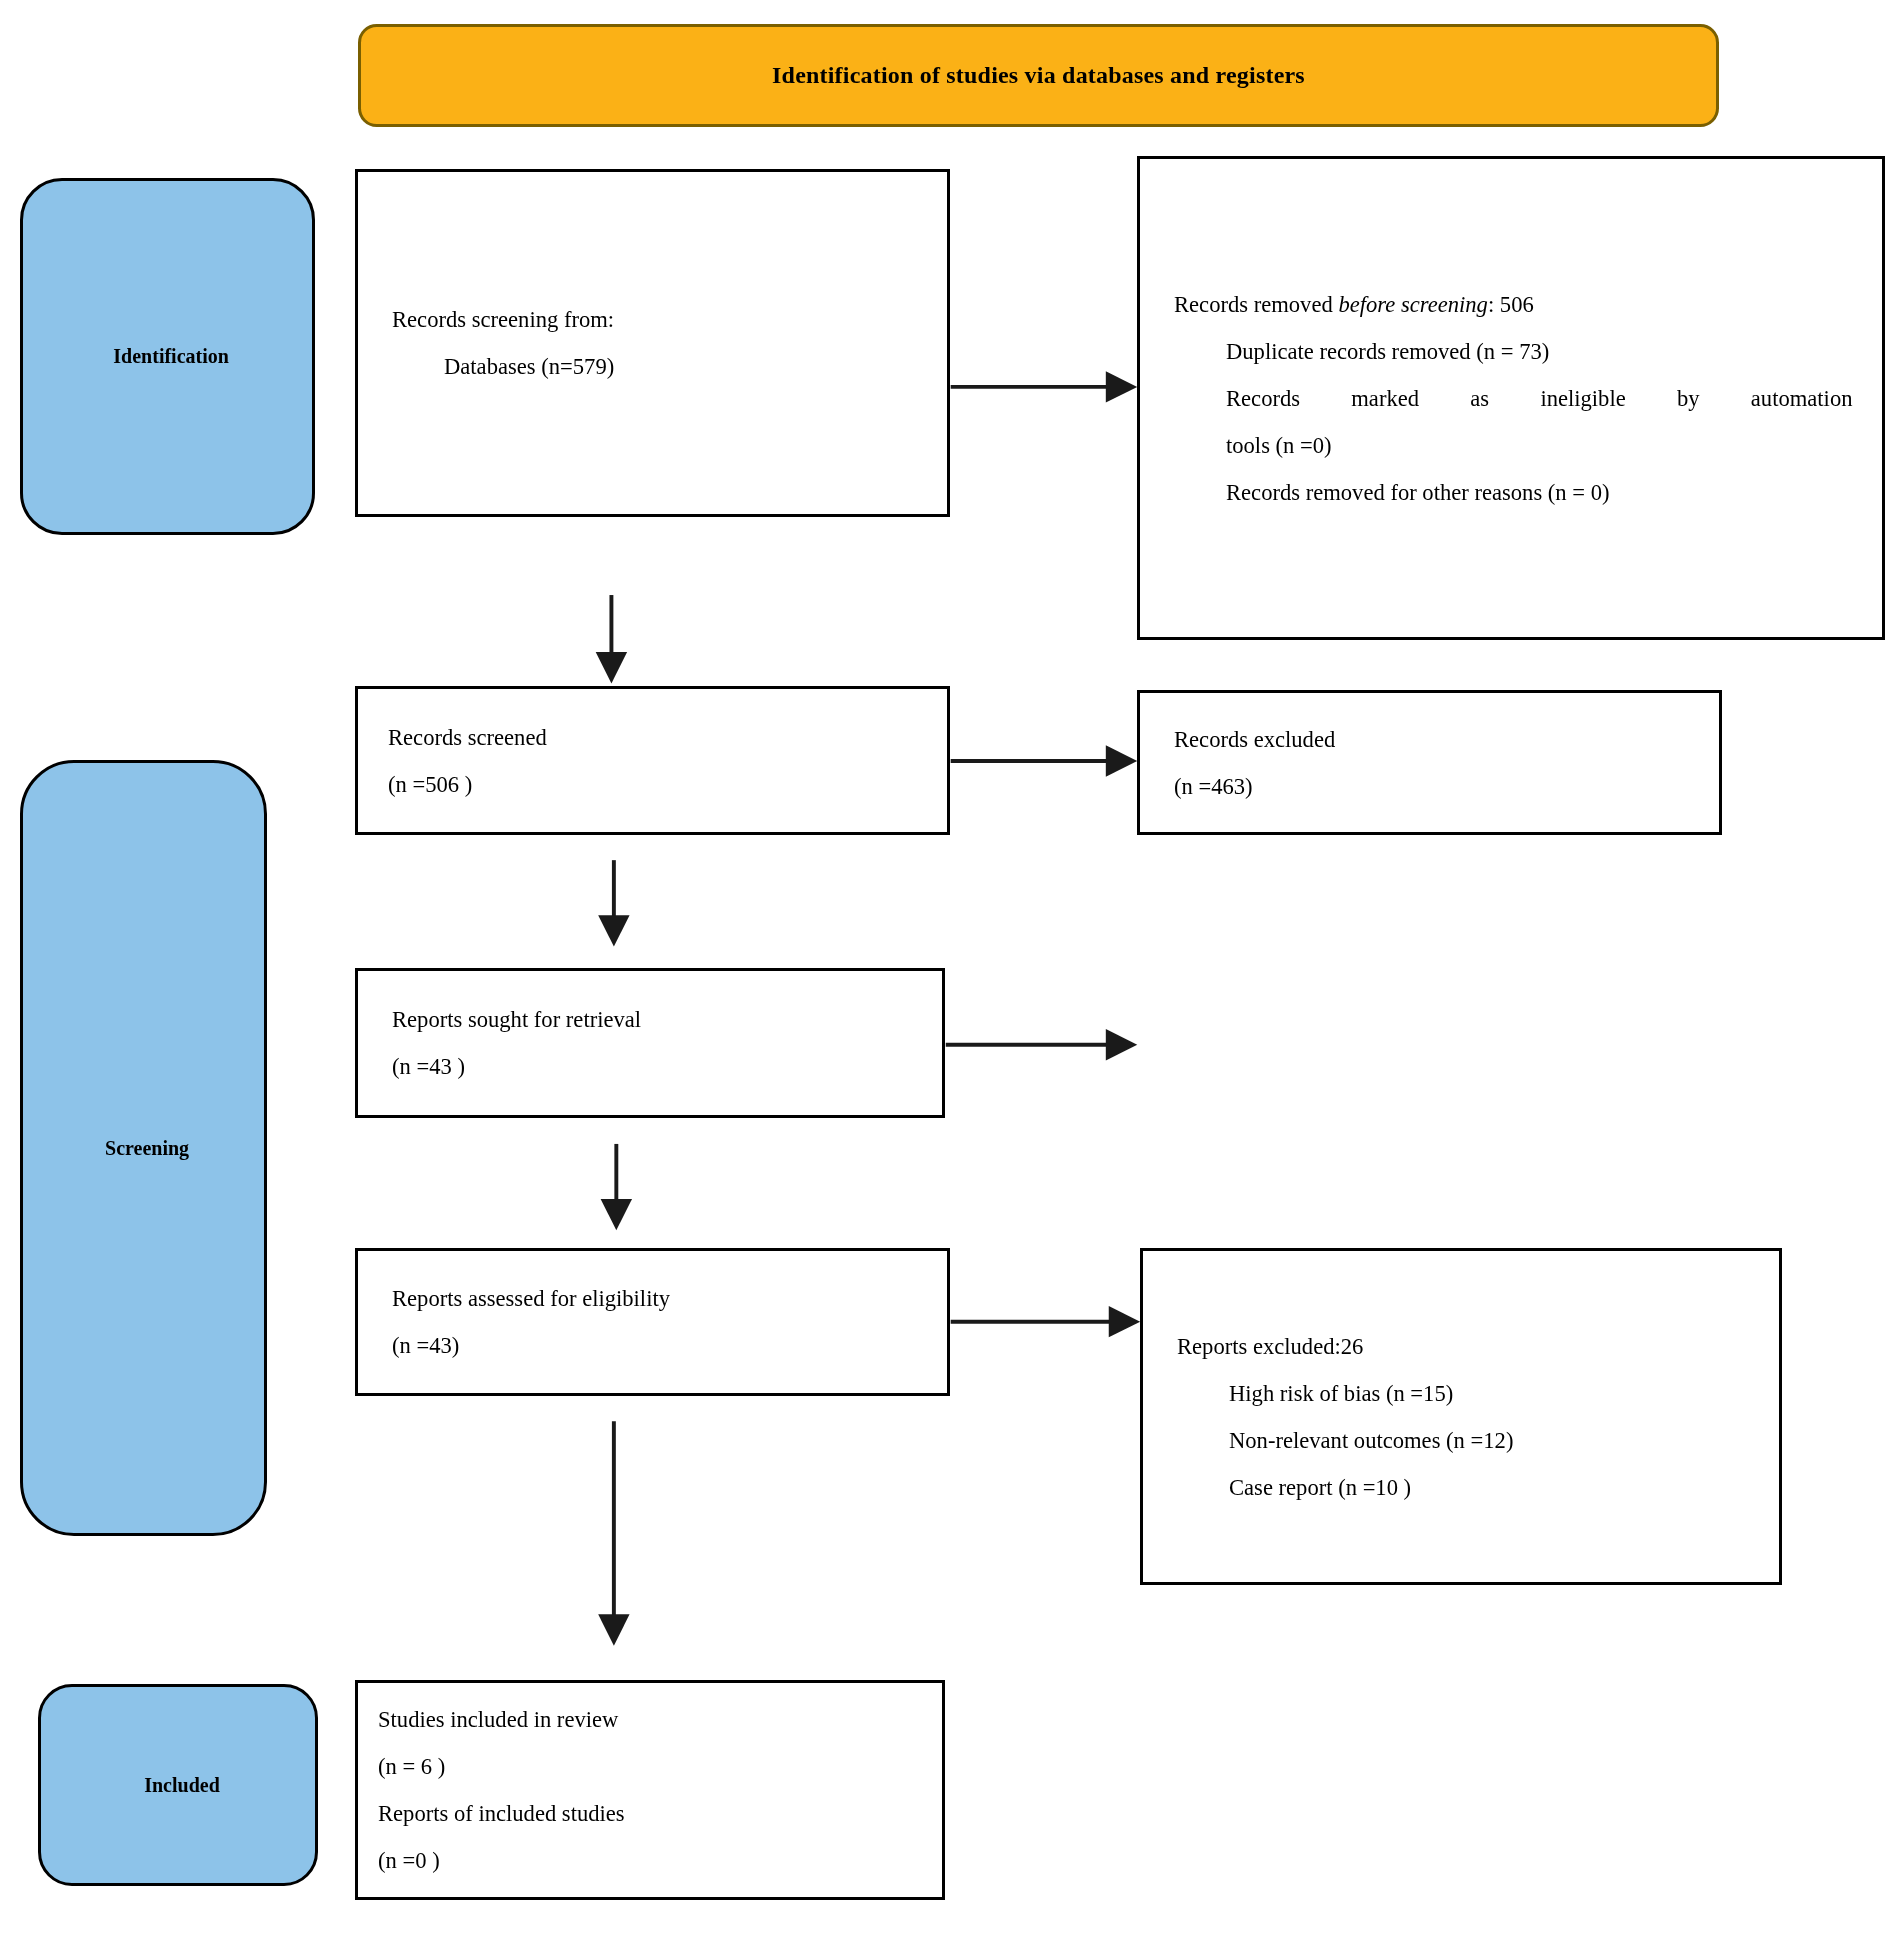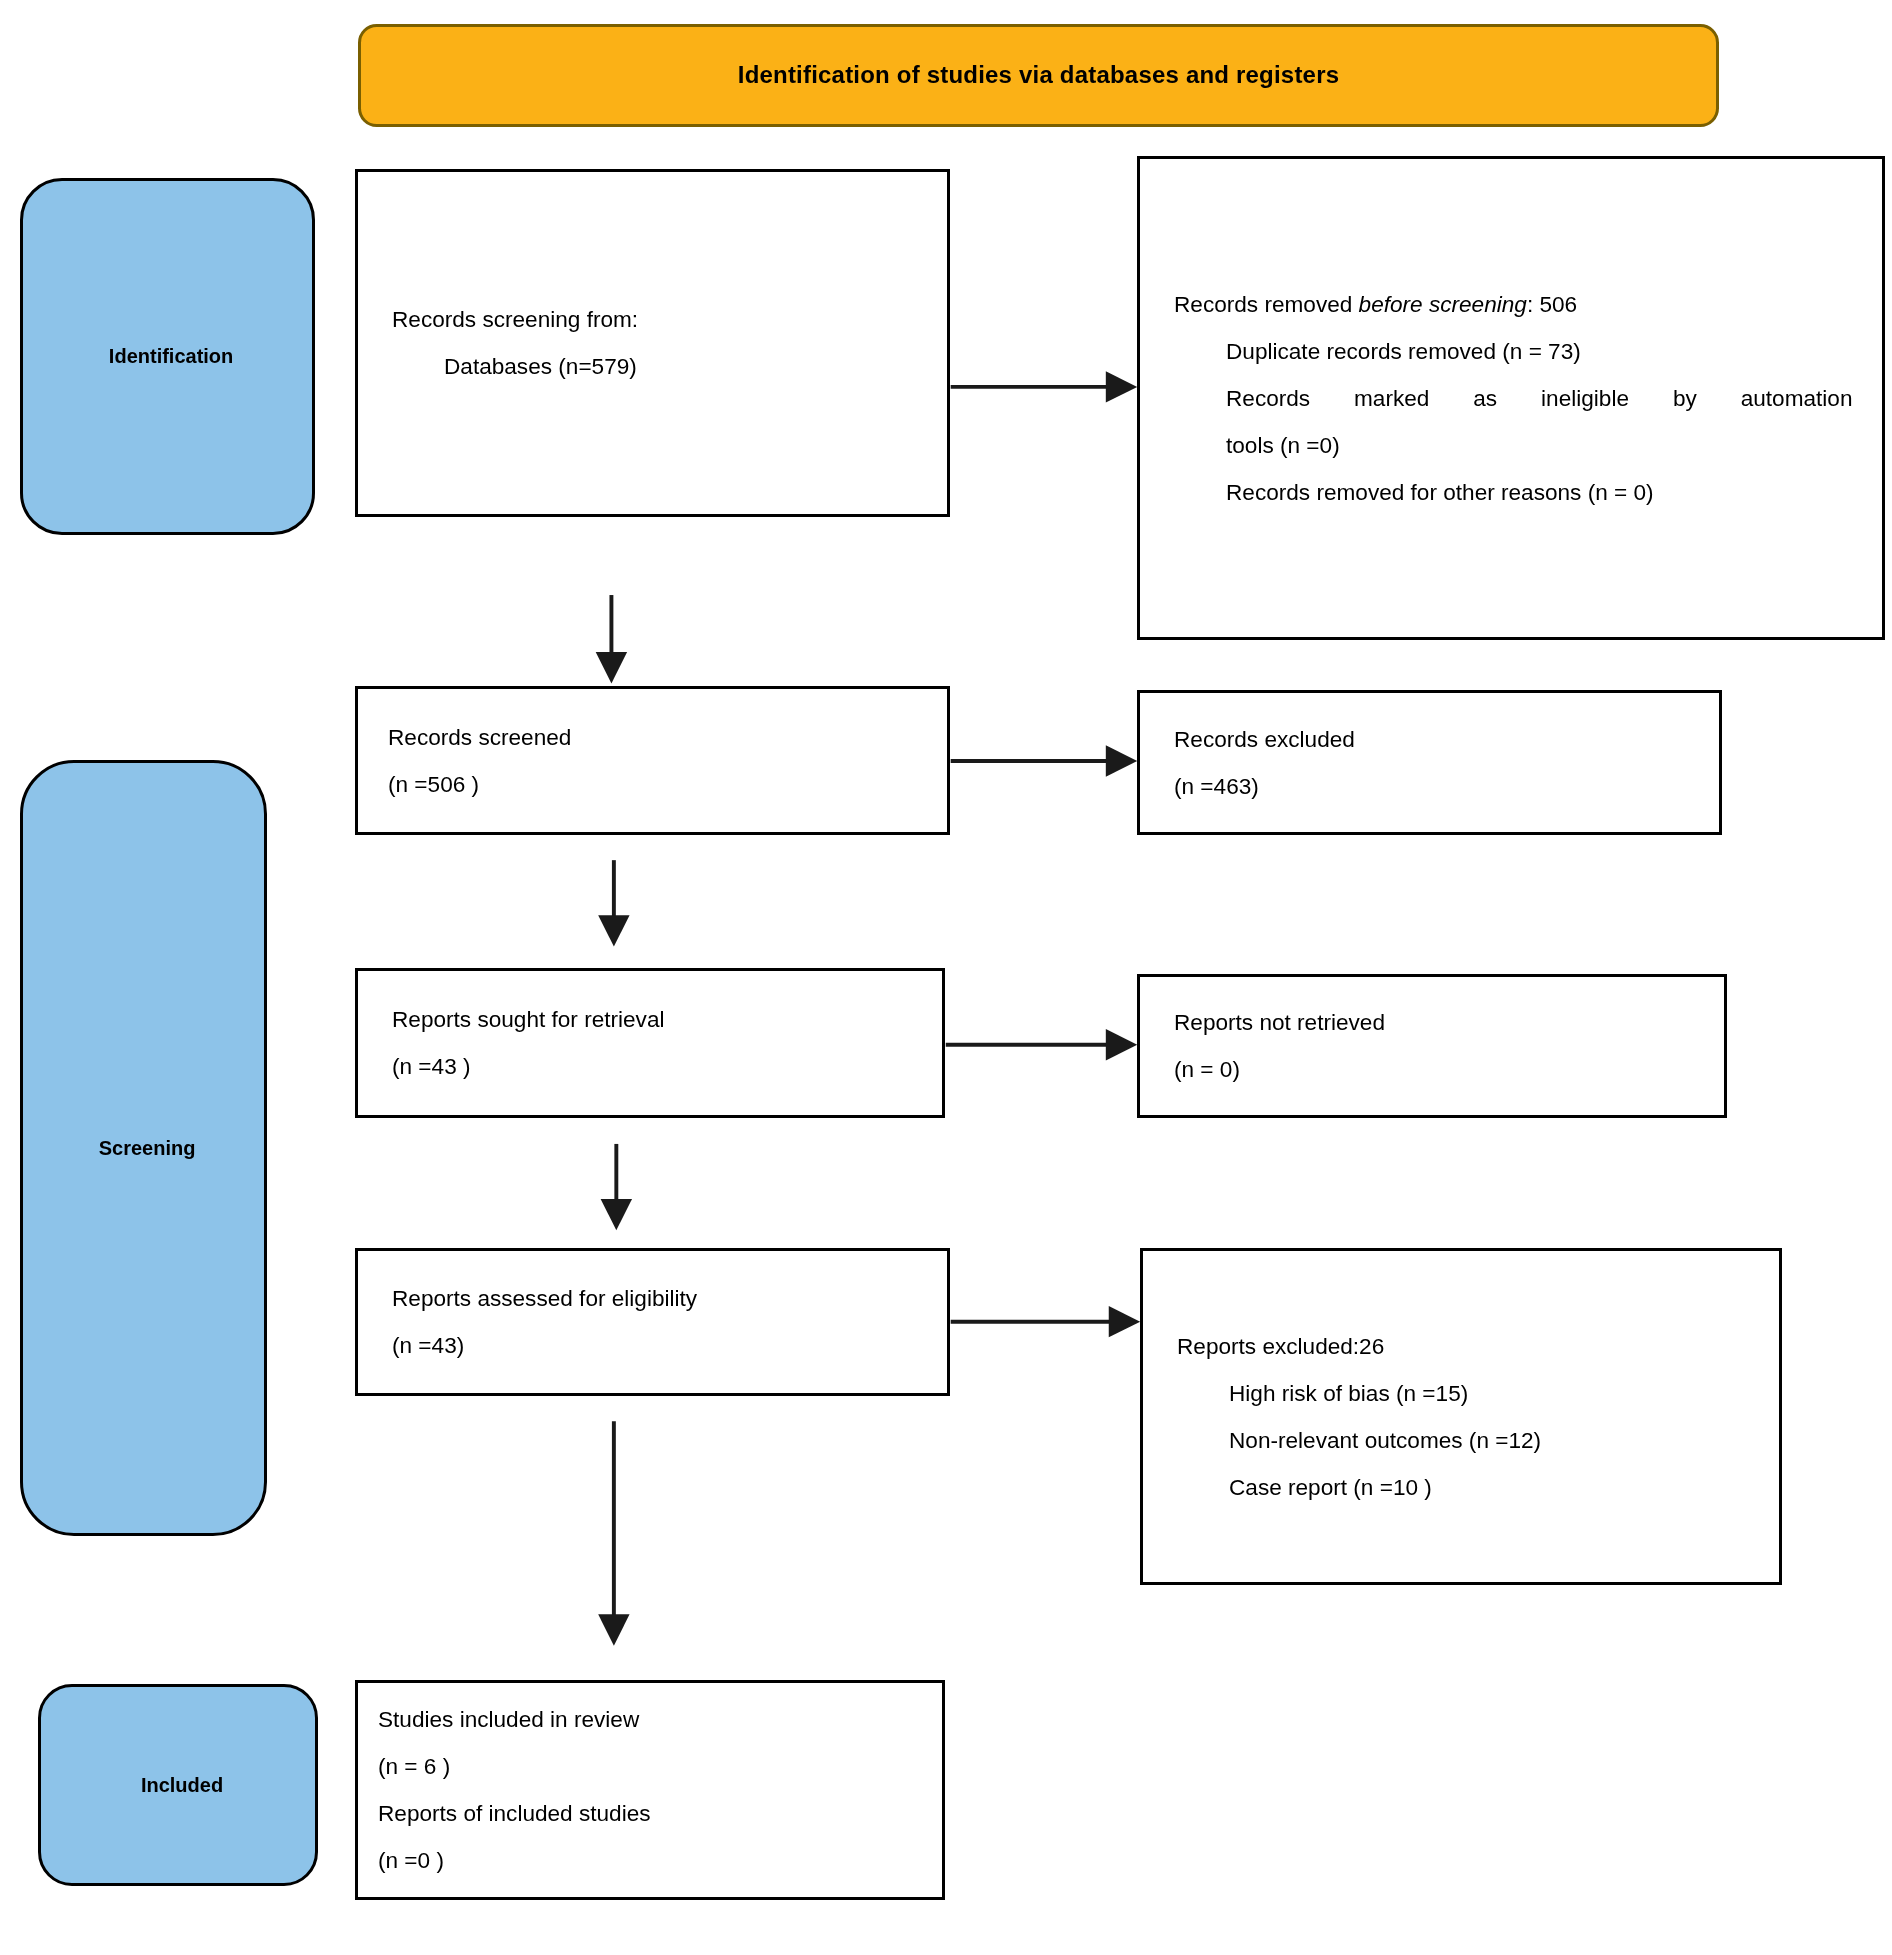--- a/index.html
+++ b/index.html
@@ -9,21 +9,21 @@
     --box-border:#000000;
     --arrow-color:#1a1a1a;
   }
   *{box-sizing:border-box;}
   html,body{margin:0;padding:0;background:#ffffff;}
   .canvas{
     position:relative;
     width:1893px;
     height:1955px;
     background:#ffffff;
-    font-family:Liberation Sans, sans-serif;
+    font-family:Liberation Serif, serif;
     color:#000;
   }
   
   .banner{
     position:absolute;
     left:358px; top:23.6px;
     width:1361px; height:103px;
     background:var(--banner-fill);
     border:3.4px solid var(--banner-border);
     border-radius:18.7px;
@@ -148,24 +148,20 @@
     <div class="line indent1 justified">Records marked as ineligible by automation</div>
     <div class="line indent1">tools (n =0)</div>
     <div class="line indent1">Records removed for other reasons (n = 0)</div>
   </div>
 
   <div class="fbox box-records-excluded">
     <div class="line">Records excluded</div>
     <div class="line">(n =463)</div>
   </div>
 
-  <div class="fbox box-reports-not-retrieved">
-    <div class="line">Reports not retrieved</div>
-    <div class="line">(n = 0)</div>
-  </div>
 
   <div class="fbox box-reports-excluded">
     <div class="line">Reports excluded:26</div>
     <div class="line indent1">High risk of bias (n =15)</div>
     <div class="line indent1">Non-relevant outcomes (n =12)</div>
     <div class="line indent1">Case report (n =10 )</div>
   </div>
 
   <svg class="arrows" viewBox="0 0 3855 3982" xmlns="http://www.w3.org/2000/svg">
 

